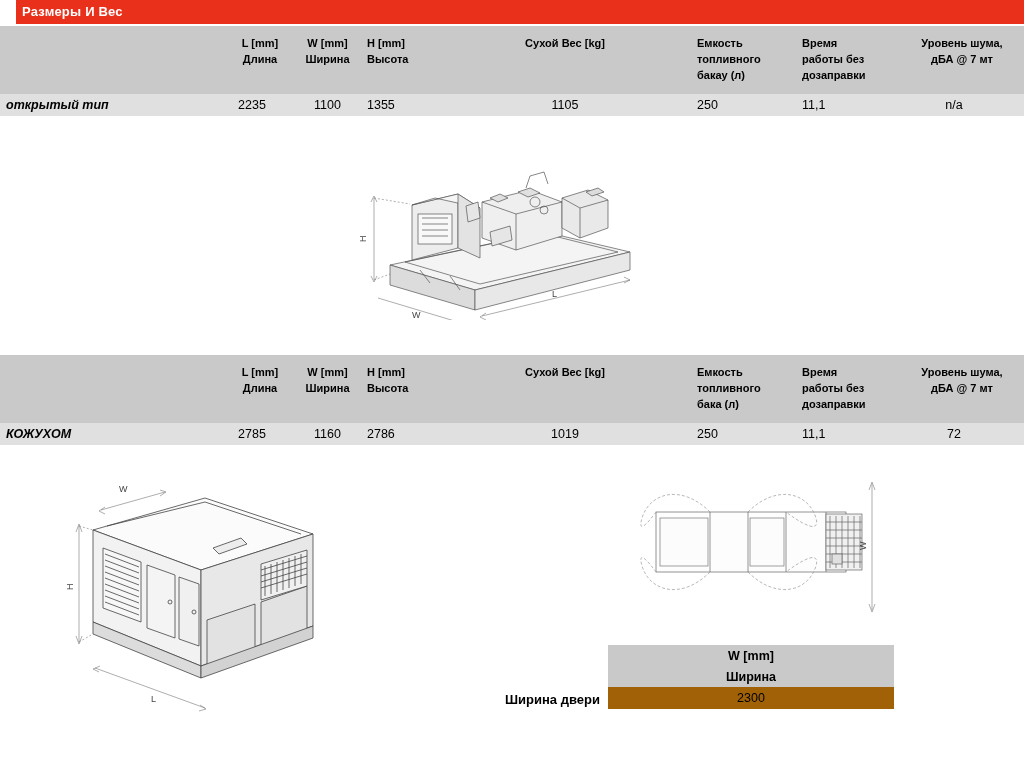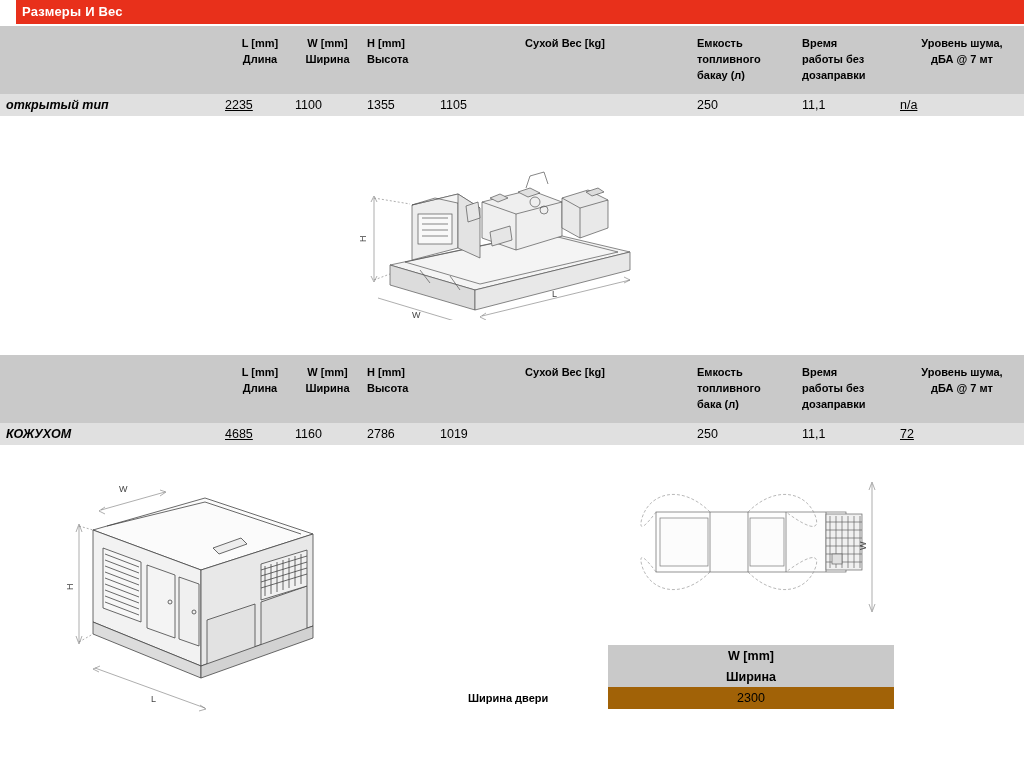--- a/index.html
+++ b/index.html
@@ -76,45 +76,45 @@
     line-height: 22px;
     font-size: 12.5px;
     box-sizing: border-box;
   }
   .val-row td.lbl {
     font-weight: bold;
     text-align: left;
     padding-left: 6px;
     font-style: italic;
   }
-  .val-row td.num-r { text-align: left; padding-right: 16px; text-decoration: underline; }
-  .val-row td.num-c { text-align: left; }
+  .val-row td.num-r { text-align: center; padding-right: 16px; }
+  .val-row td.num-c { text-align: center; }
   .val-row td.num-l { text-align: left; padding-left: 7px; margin-left: 34px; }
 
   
   .drawing {
     position: absolute;
   }
 
   
   .open-drawing { left: 330px; top: 140px; width: 330px; height: 180px; }
   
   .iso-drawing { left: 55px; top: 470px; width: 300px; height: 250px; }
   
   .top-drawing { left: 630px; top: 470px; width: 250px; height: 170px; }
 
   svg { display: block; }
 
   
   .door-label {
     position: absolute;
-    left: 468px;
+    left: 505px;
     top: 692px;
     font-weight: bold;
-    font-size: 11px;
+    font-size: 13px;
     color: #000;
   }
   .door-table {
     position: absolute;
     left: 608px;
     top: 645px;
     width: 286px;
     border-collapse: collapse;
     table-layout: fixed;
     font-size: 12.5px;
@@ -294,21 +294,21 @@
         <span class="hdr-line">работы без</span>
         <span class="hdr-line">дозаправки</span>
       </th>
       <th class="c-center">
         <span class="hdr-line">Уровень шума,</span>
         <span class="hdr-line">дБА @ 7 мт</span>
       </th>
     </tr>
     <tr class="val-row">
       <td class="lbl">КОЖУХОМ</td>
-      <td class="num-r">4685</td>
+      <td class="num-r">2785</td>
       <td class="num-c">1160</td>
       <td class="num-l">2786</td>
       <td class="num-c">1019</td>
       <td class="num-l">250</td>
       <td class="num-l">11,1</td>
       <td class="num-r">72</td>
     </tr>
   </tbody>
     </table>
 

